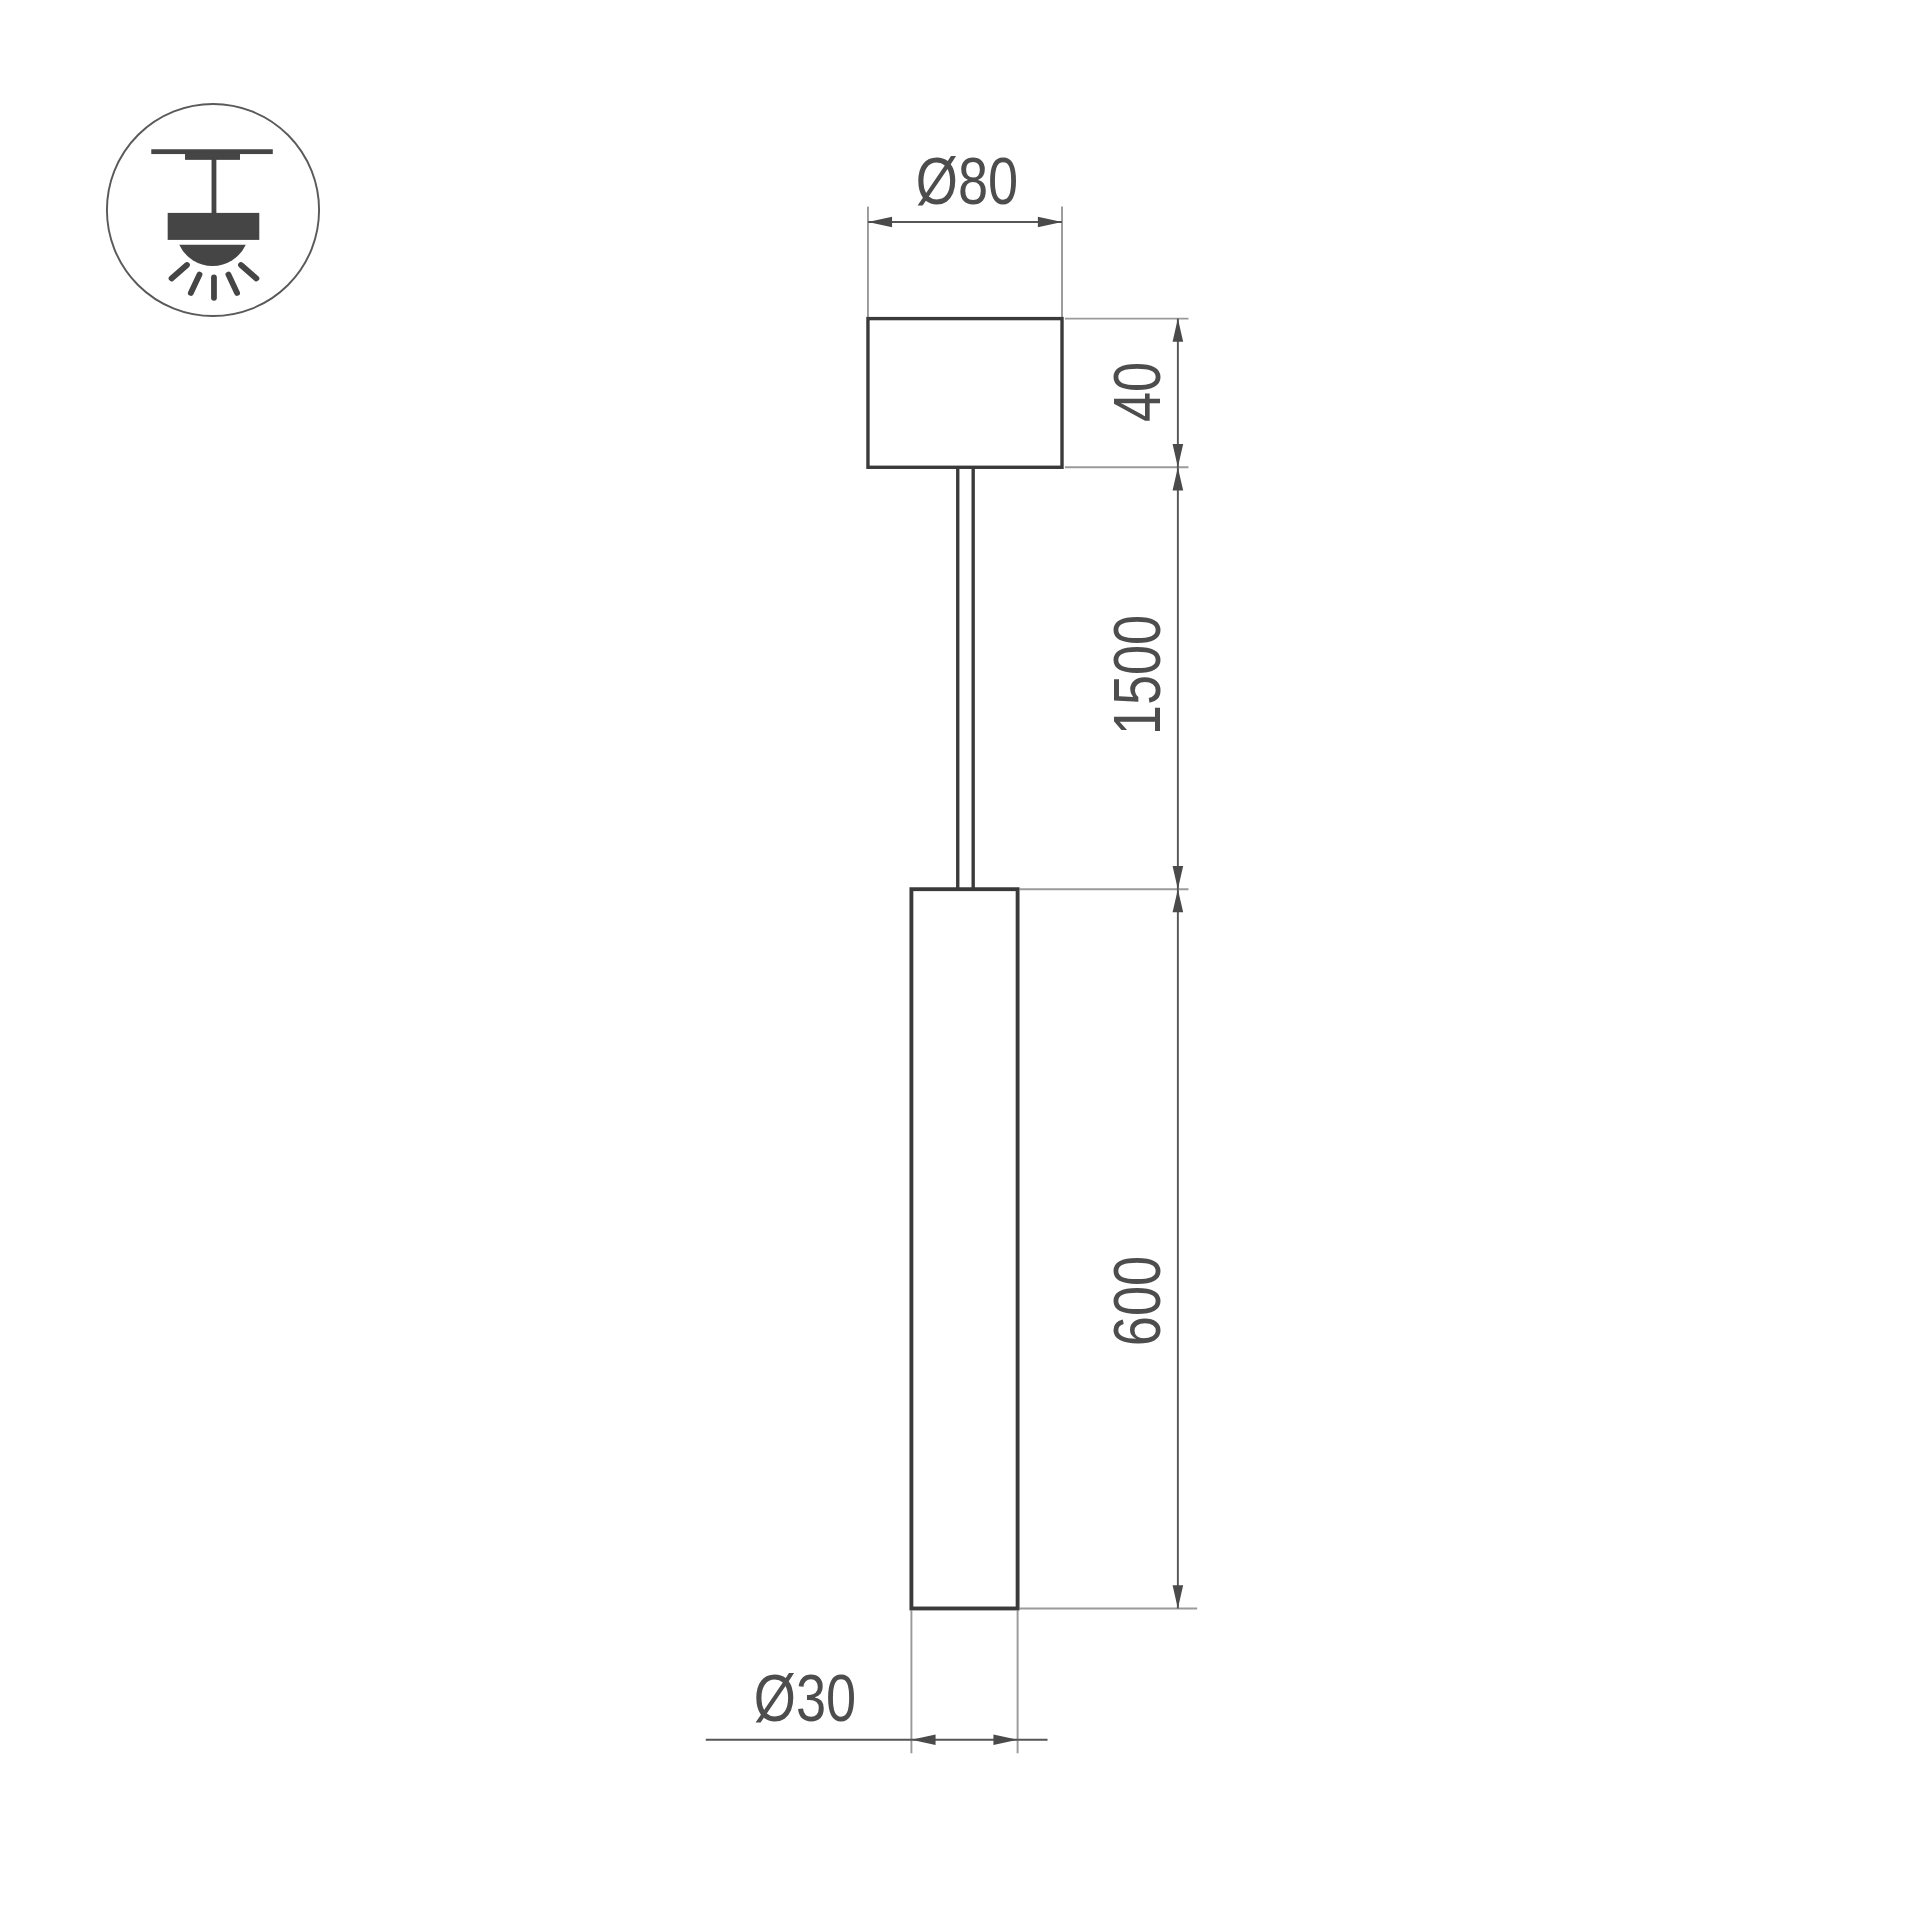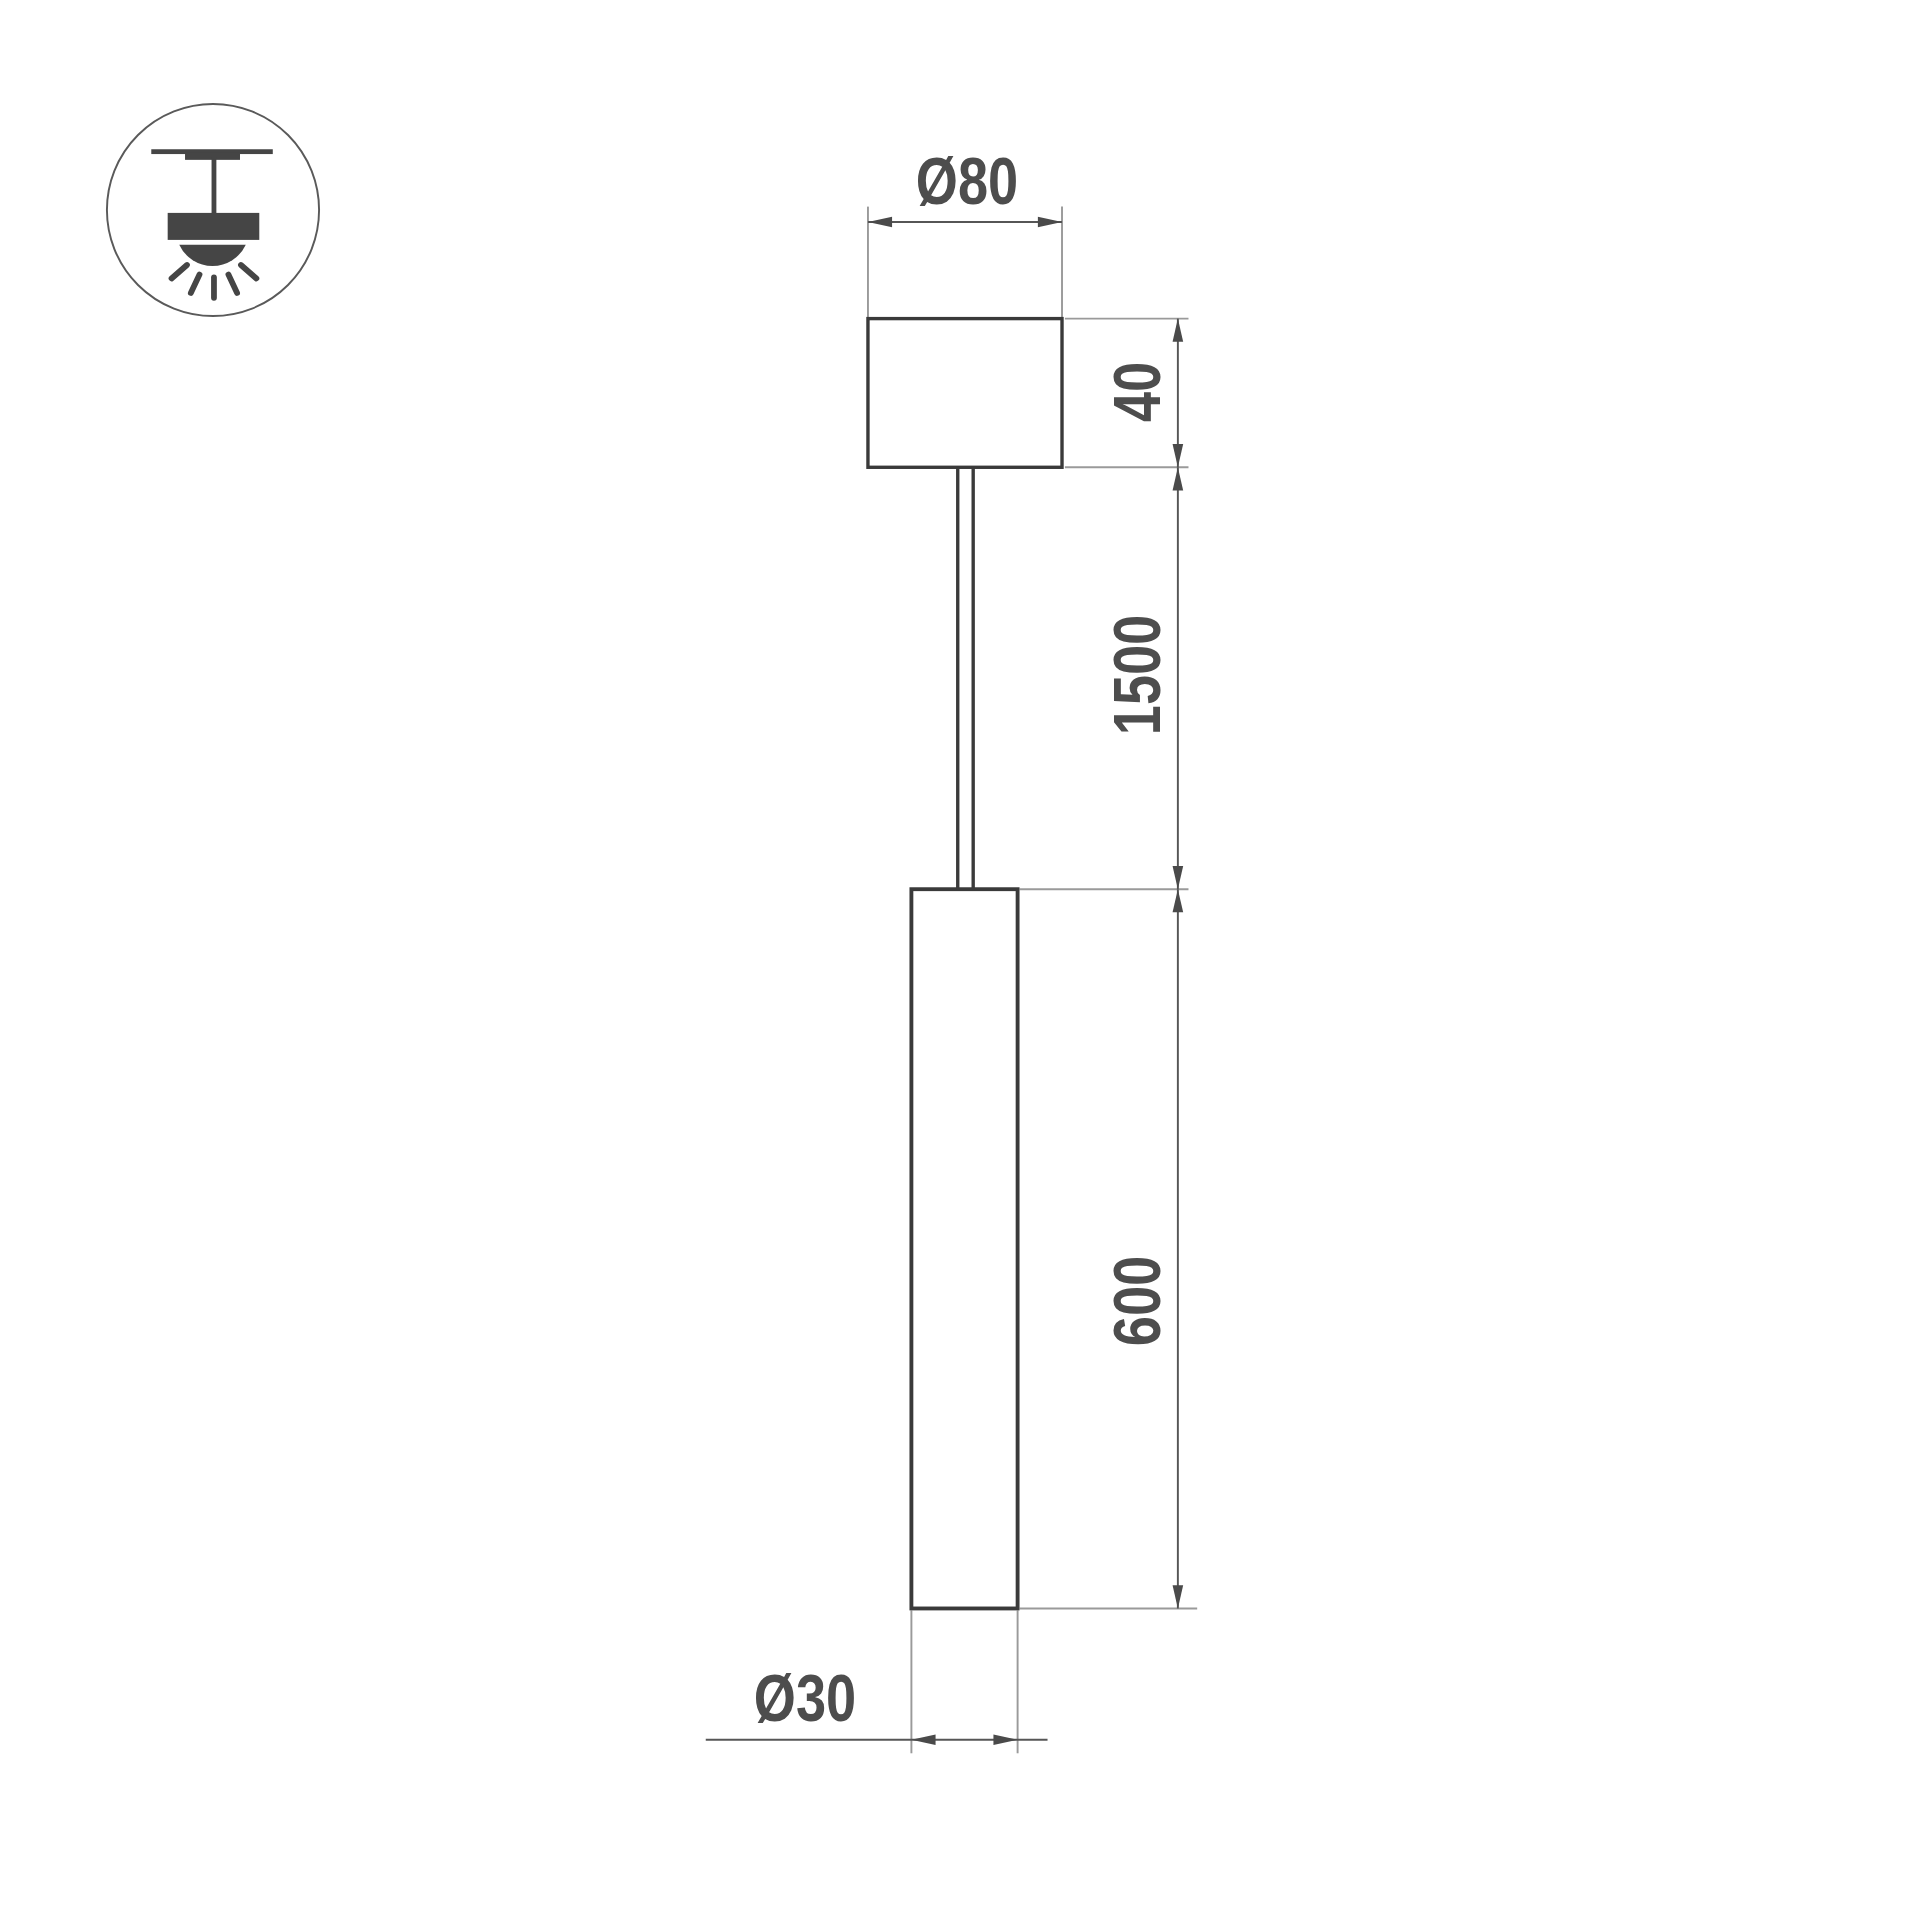--- a/index.html
+++ b/index.html
@@ -7,21 +7,20 @@
     padding: 0;
     background: #ffffff;
   }
   .canvas {
     position: relative;
     width: 1929px;
     height: 1929px;
     background: #ffffff;
     font-family: "Liberation Sans", sans-serif;
     overflow: hidden;
-    font-weight: bold;
   }
   .drawing-svg {
     position: absolute;
     left: 0;
     top: 0;
   }
   .icon-svg {
     position: absolute;
     left: 105px;
     top: 102px;

